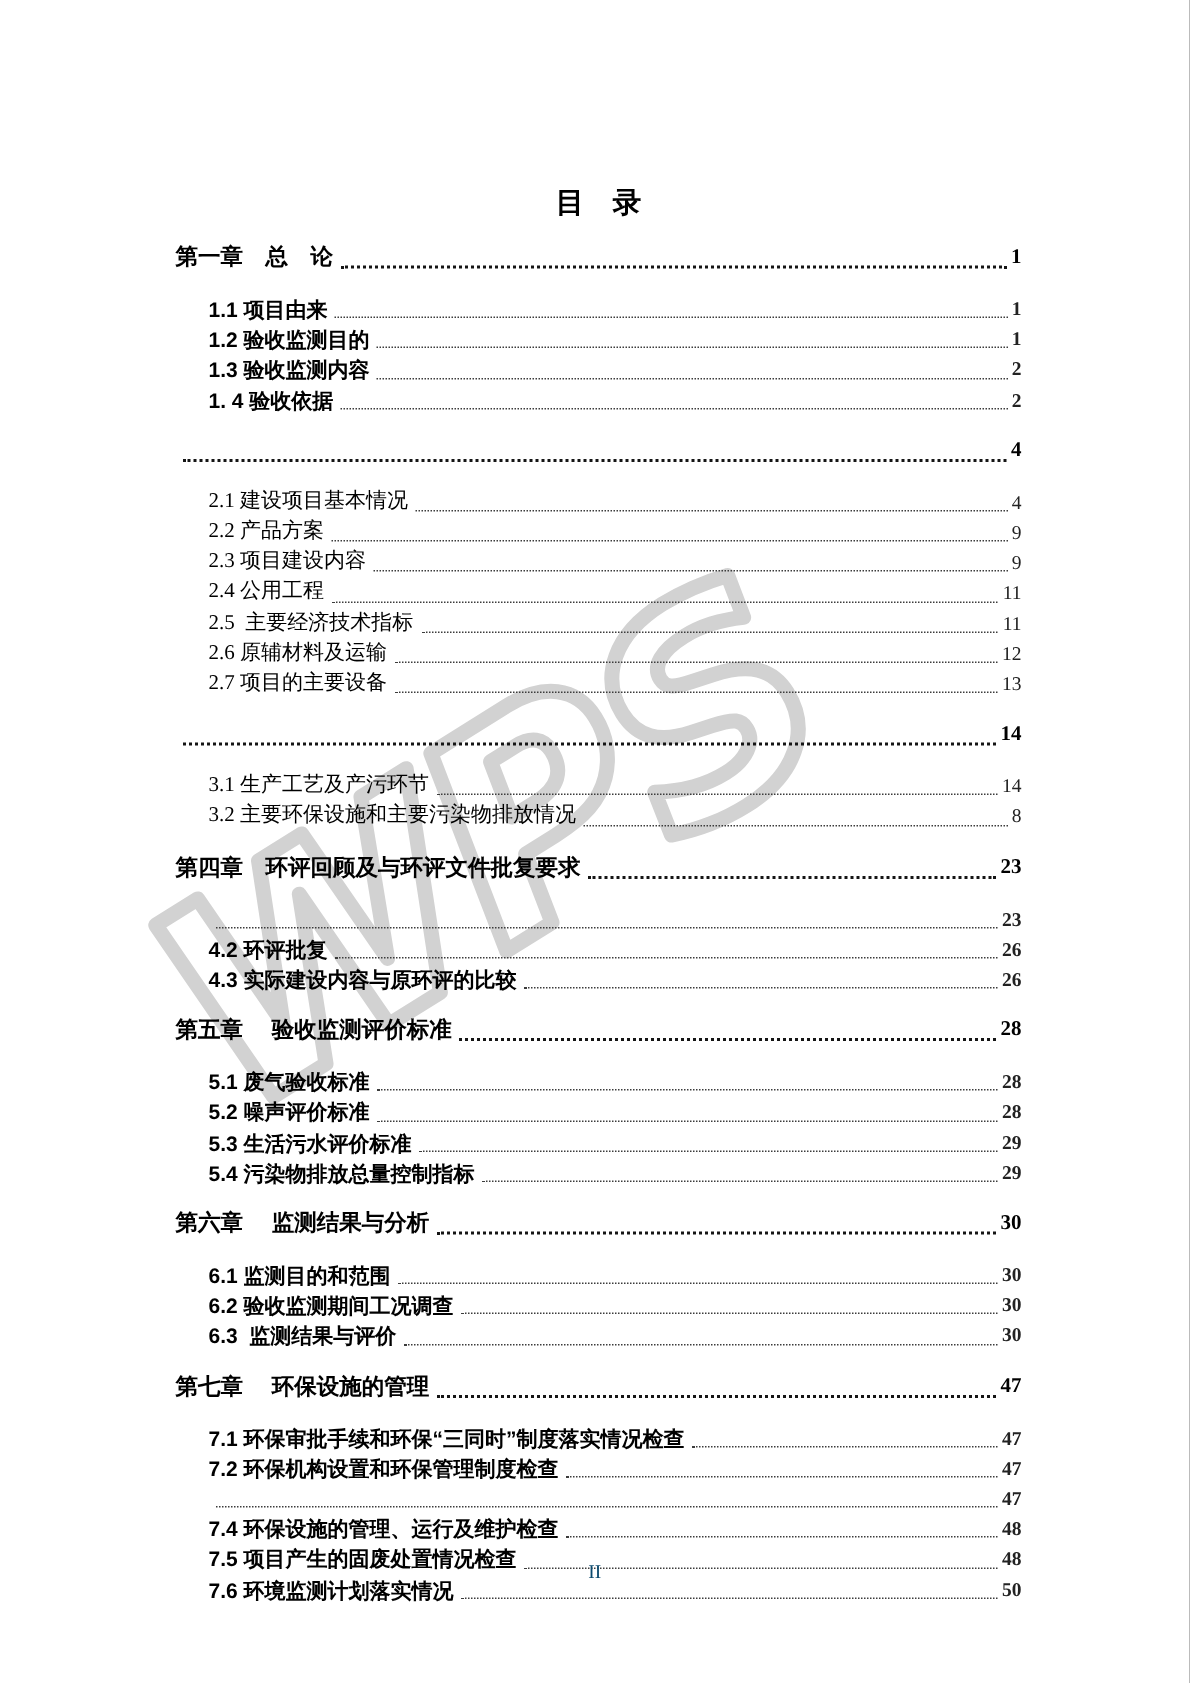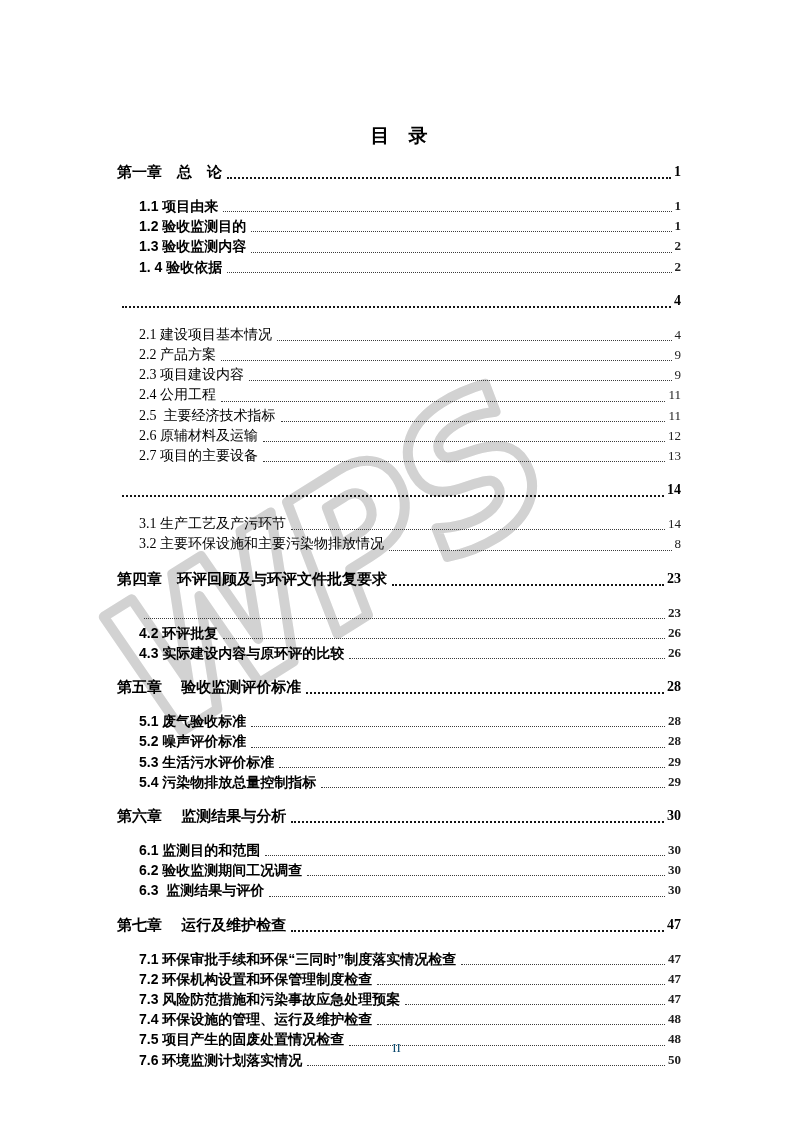--- a/index.html
+++ b/index.html
@@ -206,36 +206,35 @@
     <span class="label">6.2 验收监测期间工况调查</span>
     <span class="leader"></span>
     <span class="pagenum">30</span>
   </div>
       <div class="row item bold">
     <span class="label">6.3  监测结果与评价</span>
     <span class="leader"></span>
     <span class="pagenum">30</span>
   </div>
       <div class="row chapter">
-    <span class="label">第七章　 运行及维护检查</span>
+    <span class="label">第七章　 环保设施的管理</span>
     <span class="leader"></span>
     <span class="pagenum">47</span>
   </div>
       <div class="row item bold">
     <span class="label">7.1 环保审批手续和环保“三同时”制度落实情况检查</span>
     <span class="leader"></span>
     <span class="pagenum">47</span>
   </div>
       <div class="row item bold">
     <span class="label">7.2 环保机构设置和环保管理制度检查</span>
     <span class="leader"></span>
     <span class="pagenum">47</span>
   </div>
       <div class="row item bold">
-    <span class="label">7.3 风险防范措施和污染事故应急处理预案</span>
     <span class="leader"></span>
     <span class="pagenum">47</span>
   </div>
       <div class="row item bold">
     <span class="label">7.4 环保设施的管理、运行及维护检查</span>
     <span class="leader"></span>
     <span class="pagenum">48</span>
   </div>
       <div class="row item bold">
     <span class="label">7.5 项目产生的固废处置情况检查</span>

